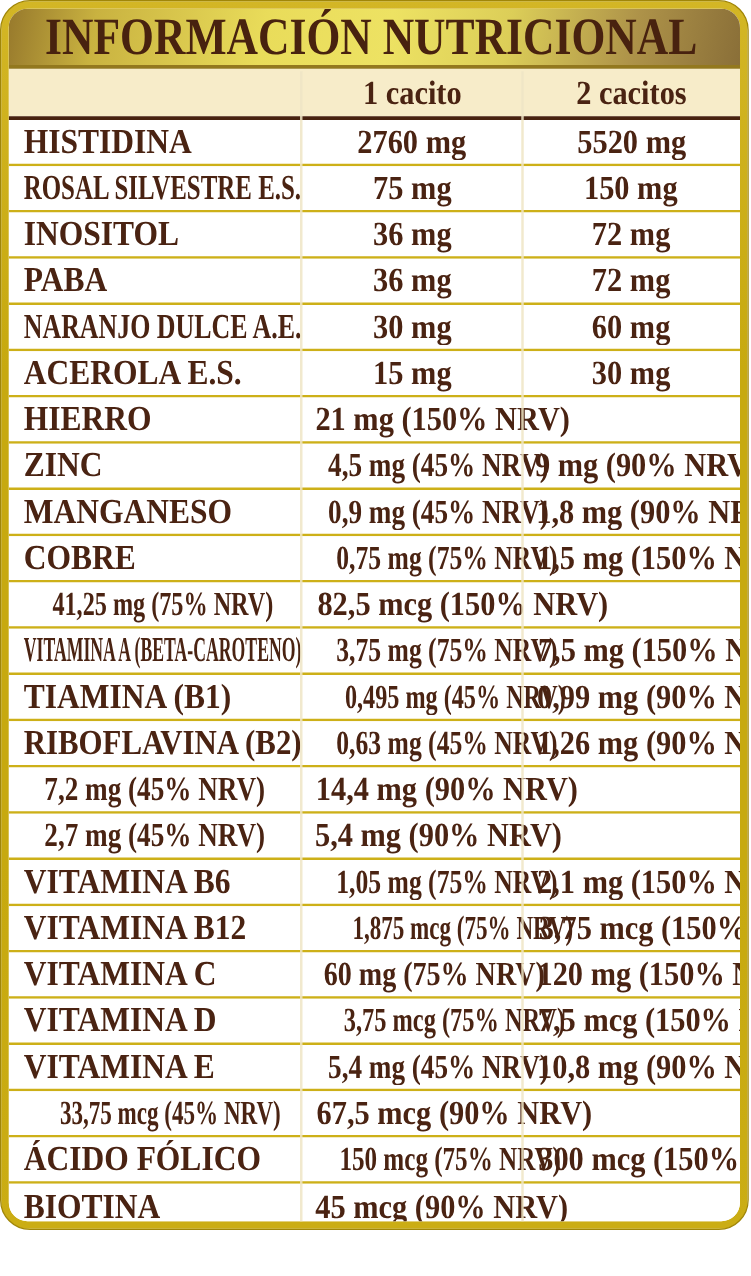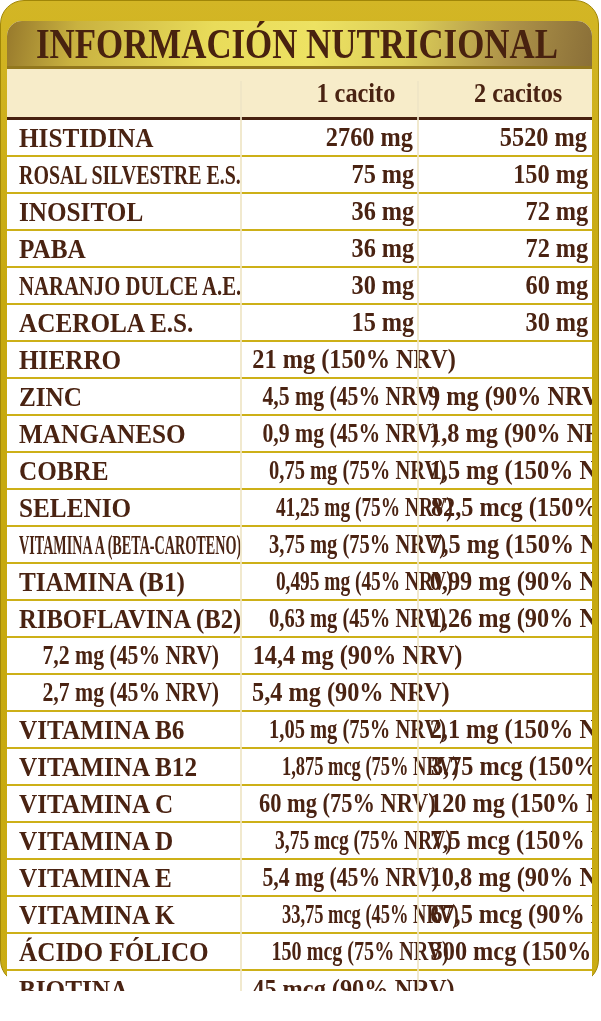--- a/index.html
+++ b/index.html
@@ -20,43 +20,41 @@
     box-sizing:border-box;
     padding:6px;
   }
   .panel{
     width:100%;height:100%;
     background:#ffffff;
     border-radius:15px;
     overflow:hidden;
     position:relative;
     box-sizing:border-box;
-    margin-top:14px;
   }
   .band{
     height:45px;
     background:linear-gradient(100deg,#97792C 0%,#C9B240 12%,#E9DC5A 35%,#EDE263 52%,#DCCE58 68%,#AE9349 85%,#8A6F38 100%);
     border-bottom:3px solid #93781E;
     position:relative;
   }
   .band .title-wrap{
     position:absolute;left:29px;top:0;height:45px;width:522px;
     display:flex;align-items:center;
   }
   .title{
     font-size:42px;font-weight:bold;letter-spacing:0px;
     color:#48220F;
   }
   .subheader{
-    height:48px;
+    height:38px;
     background:#F7ECC9;
     display:grid;
     grid-template-columns:234px 177px 1fr;
     align-items:center;
-    padding-left:26px;
   }
   .headrule{height:3px;background:#48220F;}
   .rows{position:relative;}
   .col-divider{
     position:absolute;top:-39px;bottom:0;width:2px;
     background:#EFE5C6;opacity:.85;z-index:2;pointer-events:none;
   }
   .col-divider.d1{left:233px;}
   .col-divider.d2{left:410px;}
   .row{
@@ -69,21 +67,21 @@
     position:relative;z-index:1;
   }
   .row:last-child{border-bottom:none;height:37px;}
   .cell-name{
     padding-left:12px;
     font-size:28px;font-weight:bold;
     text-align:left;
   }
   .cell-val{
     font-size:27px;font-weight:bold;
-    text-align:right;
+    text-align:center;
   }
   .fit{
     display:inline-block;white-space:nowrap;
     transform-origin:center center;
   }
   .fit-left{transform-origin:left center;}
   .colhead{
     font-size:27px;font-weight:bold;text-align:center;
   }
 </style>
@@ -226,23 +224,20 @@
     </div>
     <div class="cell-val">
       <span class="fit" style="transform: scaleX(0.759657);">0,75 mg (75% NRV)</span>
     </div>
     <div class="cell-val">
       <span class="fit" style="transform: scaleX(0.9);">1,5 mg (150% NRV)</span>
     </div>
   </div>
 
   <div class="row">
-    <div class="cell-name">
-      <span class="fit fit-left" style="transform: scaleX(0.9);">SELENIO</span>
-    </div>
     <div class="cell-val">
       <span class="fit" style="transform: scaleX(0.716599);">41,25 mg (75% NRV)</span>
     </div>
     <div class="cell-val">
       <span class="fit" style="transform: scaleX(0.9);">82,5 mcg (150% NRV)</span>
     </div>
   </div>
 
   <div class="row">
     <div class="cell-name">
@@ -352,23 +347,20 @@
     </div>
     <div class="cell-val">
       <span class="fit" style="transform: scaleX(0.804545);">5,4 mg (45% NRV)</span>
     </div>
     <div class="cell-val">
       <span class="fit" style="transform: scaleX(0.9);">10,8 mg (90% NRV)</span>
     </div>
   </div>
 
   <div class="row">
-    <div class="cell-name">
-      <span class="fit fit-left" style="transform: scaleX(0.9);">VITAMINA K</span>
-    </div>
     <div class="cell-val">
       <span class="fit" style="transform: scaleX(0.683398);">33,75 mcg (45% NRV)</span>
     </div>
     <div class="cell-val">
       <span class="fit" style="transform: scaleX(0.9);">67,5 mcg (90% NRV)</span>
     </div>
   </div>
 
   <div class="row">
     <div class="cell-name">

